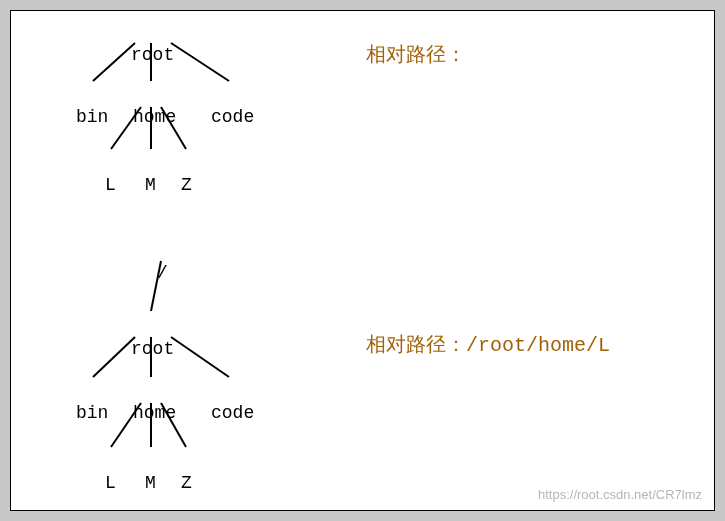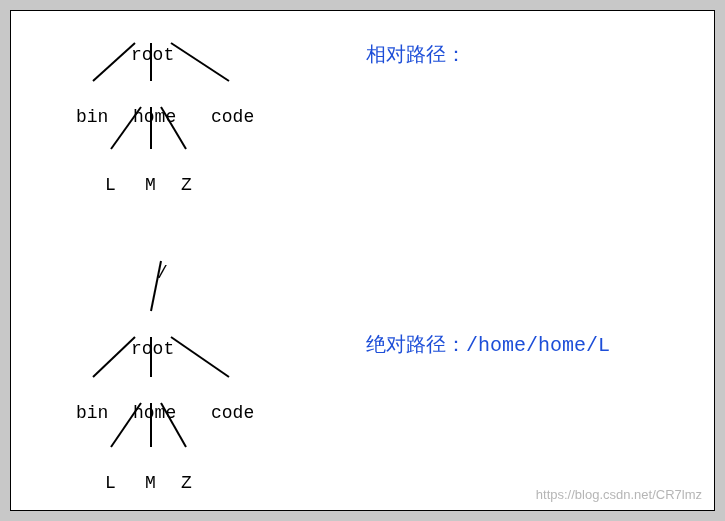--- a/index.html
+++ b/index.html
@@ -22,21 +22,21 @@
   .node {
     position: absolute;
     font-size: 18px;
     color: #000;
     white-space: nowrap;
     margin-top: 24px;
   }
   .label {
     position: absolute;
     font-size: 20px;
-    color: #1d4ed8;
+    color: #a16207;
     white-space: nowrap;
   }
   .watermark {
     position: absolute;
     right: 12px;
     bottom: 8px;
     font-size: 13px;
     color: rgba(120,120,120,0.55);
     font-family: Arial, sans-serif;
   }
@@ -92,16 +92,16 @@
 
   <div class="node" style="left:146px; top:228px;">/</div>
   <div class="node" style="left:120px; top:304px;">root</div>
   <div class="node" style="left:65px;  top:368px;">bin</div>
   <div class="node" style="left:122px; top:368px;">home</div>
   <div class="node" style="left:200px; top:368px;">code</div>
   <div class="node" style="left:94px;  top:438px;">L</div>
   <div class="node" style="left:134px; top:438px;">M</div>
   <div class="node" style="left:170px; top:438px;">Z</div>
 
-  <div class="label" style="left:355px; top:320px;">绝对路径：/home/home/L</div>
+  <div class="label" style="left:355px; top:320px;">相对路径：/root/home/L</div>
 
-  <div class="watermark">https://blog.csdn.net/CR7lmz</div>
+  <div class="watermark">https://root.csdn.net/CR7lmz</div>
 </div>
 
 </body></html>

